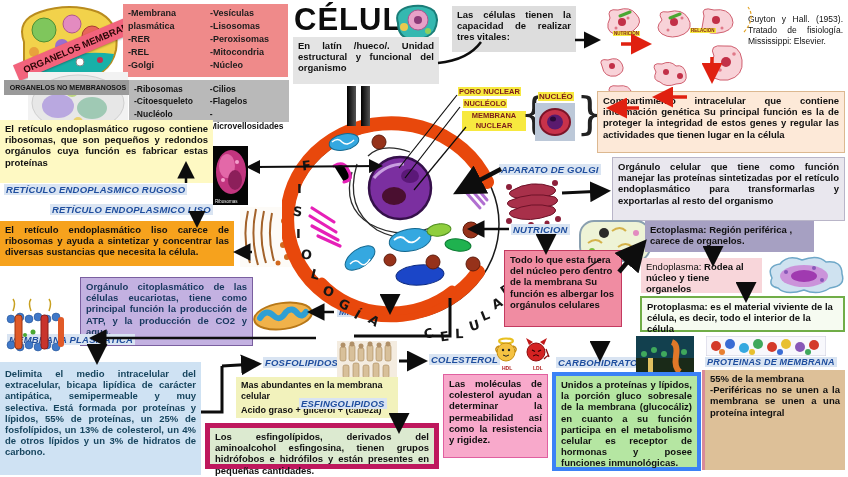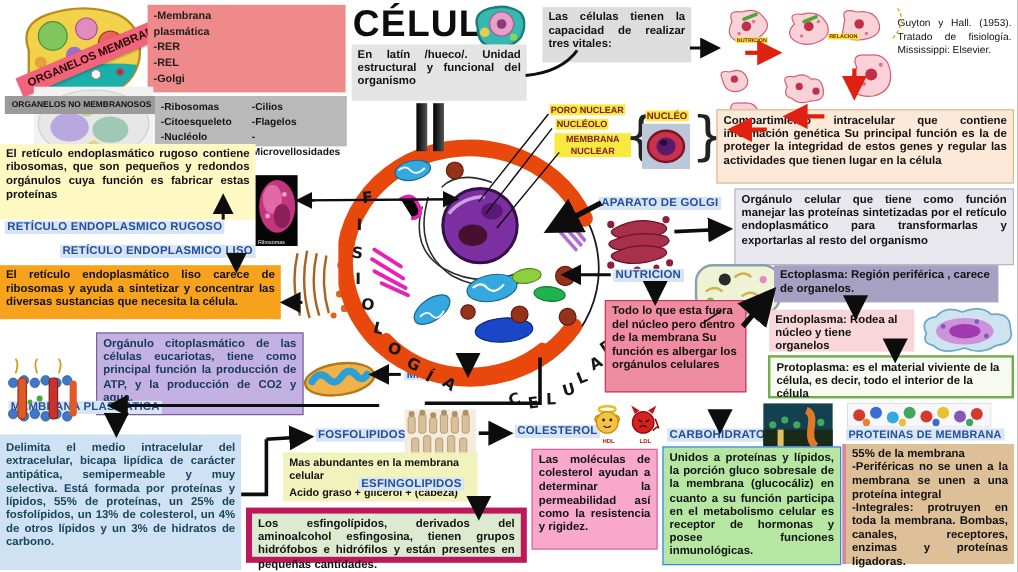--- a/index.html
+++ b/index.html
@@ -2,21 +2,21 @@
 <html><head>
 <meta charset="utf-8">
 <style>
   html,body{margin:0;padding:0;background:#888;}
   .canvas{position:relative;width:848px;height:477px;background:#ffffff;overflow:hidden;
           font-family:"Liberation Sans",sans-serif;}
   .abs{position:absolute;}
   .box{position:absolute;font-weight:bold;color:#111;text-align:justify;padding:3px 5px;
        line-height:1.18;box-sizing:border-box;}
   .bluelabel{position:absolute;font-weight:800;color:#1f4e9e;background:#d9e4f2;
-             font-size:9px;padding:0 2px;white-space:nowrap;letter-spacing:.2px;}
+             font-size:9px;padding:0 2px;white-space:nowrap;letter-spacing:.2px;font-style:italic;}
   .ylabel{position:absolute;font-weight:800;color:#7b1a1a;background:#f7e93f;
           font-size:7.5px;padding:0 1px;white-space:nowrap;}
   .cols{display:flex;gap:8px;}
   .cols .col div{line-height:1.45;}
   .letter{position:absolute;font-weight:800;font-size:13px;color:#161616;
           font-family:"DejaVu Sans",sans-serif;}
   svg{display:block;}
   #wires{position:absolute;left:0;top:0;pointer-events:none;}
   .brace{position:absolute;font-size:44px;font-weight:400;color:#222;line-height:1;
          font-family:"DejaVu Sans",sans-serif;}
@@ -40,20 +40,27 @@
   <div class="abs" style="left:10px;top:34px;transform:rotate(-23deg);background:#f2637c;color:#2a0606;
               font-weight:800;font-size:9.5px;padding:3px 8px;box-shadow:1px 1px 2px rgba(0,0,0,.3)">ORGANELOS MEMBRANOSOS</div>
 
   <div class="box" style="left:123px;top:4px;width:165px;height:73px;background:#ef8a8a;font-size:9px;color:#1d1d1d;text-align:left">
     <div class="cols">
       <div class="col" style="width:74px">
         <div>-Membrana plasmática</div>
         <div>-RER</div>
         <div>-REL</div>
         <div>-Golgi</div>
+      </div>
+      <div class="col">
+        <div>-Vesículas</div>
+        <div>-Lisosomas</div>
+        <div>-Peroxisomas</div>
+        <div>-Mitocondria</div>
+        <div>-Núcleo</div>
       </div>
     </div>
   </div>
 
   <svg class="abs" style="left:28px;top:72px" width="100" height="62" viewBox="0 0 100 62">
     <rect x="0" y="0" width="100" height="62" fill="#f2f2f2"></rect>
     <ellipse cx="50" cy="31" rx="46" ry="28" fill="#e7e7e7" stroke="#cfcfcf"></ellipse>
     <ellipse cx="30" cy="34" rx="16" ry="12" fill="#b9a8e0"></ellipse>
     <ellipse cx="64" cy="36" rx="15" ry="11" fill="#9fc9b4"></ellipse>
     <circle cx="44" cy="18" r="7" fill="#bcd57f"></circle>
@@ -300,25 +307,25 @@
   <svg class="abs" style="left:578px;top:219px" width="74" height="44" viewBox="0 0 74 44">
     <rect x="2" y="2" width="70" height="40" rx="14" fill="#eef3d6" stroke="#8aa0b0" stroke-width="2"></rect>
     <circle cx="26" cy="14" r="5" fill="#2a2a2a"></circle>
     <path d="M10 24 q8 -6 14 0 M34 12 q8 -6 14 0 M40 28 q8 -6 14 0" stroke="#d4b24a" fill="none" stroke-width="2"></path>
     <circle cx="14" cy="32" r="3" fill="#7fbf3f"></circle>
       <circle cx="58" cy="14" r="3" fill="#e38bc0"></circle>
     <circle cx="62" cy="32" r="3" fill="#35a8e0"></circle>
   </svg>
   <div class="box" style="left:504px;top:250px;width:118px;height:77px;background:#f08ca2;border:1px solid #c43a60;font-size:9.5px;text-align:left">Todo lo que esta fuera del núcleo pero dentro de la membrana Su función es albergar los orgánulos celulares</div>
 
-  <div class="box" style="left:645px;top:221px;width:187px;height:31px;background:#a6a0c2;font-size:9.5px;text-align:left">
+  <div class="box" style="left:645px;top:221px;width:169px;height:31px;background:#a6a0c2;font-size:9.5px;text-align:left">
     <span style="font-weight:800">Ectoplasma:</span><span> Región periférica , carece de organelos.</span>
   </div>
   <div class="box" style="left:641px;top:258px;width:121px;height:35px;background:#f8d6da;font-size:9.5px;text-align:left">
-    <span style="font-weight:700">Endoplasma:</span><span> Rodea al núcleo y tiene organelos</span>
+    <span style="font-weight:400">Endoplasma:</span><span> Rodea al núcleo y tiene organelos</span>
   </div>
   <svg class="abs" style="left:764px;top:252px" width="82" height="46" viewBox="0 0 82 46">
     <path d="M8 26 Q2 14 16 12 Q24 2 38 8 Q54 2 62 10 Q78 8 78 22 Q82 34 66 36 Q54 44 40 38 Q22 44 14 36 Q4 34 8 26 Z" fill="#cfe2f0" stroke="#6fa8c8" stroke-width="1.5"></path>
     <ellipse cx="40" cy="24" rx="24" ry="11" fill="#c97fd4" opacity=".8"></ellipse>
     <ellipse cx="40" cy="24" rx="13" ry="6" fill="#a03ab0"></ellipse>
     <g fill="#8858b8">
         <circle cx="22" cy="20" r="2"></circle>
         <circle cx="58" cy="28" r="2"></circle>
         <circle cx="50" cy="16" r="2"></circle>
       </g>
@@ -389,21 +396,21 @@
     <rect x="0" y="22" width="58" height="18" fill="#1a2a18"></rect>
     <g fill="#3fa85c">
         <circle cx="8" cy="18" r="3"></circle>
         <circle cx="18" cy="14" r="3"></circle>
         <circle cx="28" cy="18" r="3"></circle>
         <circle cx="48" cy="16" r="3"></circle>
       </g>
     <path d="M36 6 q6 2 4 14 q-2 12 4 16" stroke="#e07828" stroke-width="6" fill="none"></path>
     <rect x="12" y="22" width="5" height="14" fill="#e0c060"></rect>
   </svg>
-  <div class="box" style="left:552px;top:372px;width:149px;height:99px;background:#b5e6a2;border:1px solid #3b82f6;font-size:9.5px">Unidos a proteínas y lípidos, la porción gluco sobresale de la membrana (glucocáliz) en cuanto a su función participa en el metabolismo celular es receptor de hormonas y posee funciones inmunológicas.</div>
+  <div class="box" style="left:552px;top:372px;width:149px;height:99px;background:#b5e6a2;border:4px solid #3b82f6;font-size:9.5px">Unidos a proteínas y lípidos, la porción gluco sobresale de la membrana (glucocáliz) en cuanto a su función participa en el metabolismo celular es receptor de hormonas y posee funciones inmunológicas.</div>
 
   <svg class="abs" style="left:706px;top:336px" width="120" height="20" viewBox="0 0 120 20">
     <rect width="120" height="20" fill="#f8f8fc" stroke="#ccd"></rect>
     <g>
       <circle cx="10" cy="10" r="5" fill="#d43a2a"></circle>
         <circle cx="24" cy="8" r="5" fill="#3a6cd4"></circle>
       <circle cx="38" cy="12" r="5" fill="#35a8e0"></circle>
         <circle cx="52" cy="8" r="5" fill="#3fa85c"></circle>
       <circle cx="66" cy="11" r="5" fill="#d43a2a"></circle>
         <circle cx="80" cy="8" r="5" fill="#e8c030"></circle>
@@ -412,21 +419,20 @@
       <circle cx="16" cy="16" r="3" fill="#e88030"></circle>
         <circle cx="46" cy="16" r="3" fill="#e8c030"></circle>
       <circle cx="74" cy="16" r="3" fill="#3a6cd4"></circle>
         <circle cx="102" cy="16" r="3" fill="#3fa85c"></circle>
     </g>
   </svg>
   <div class="bluelabel" style="left:705px;top:357px;font-size:9px">PROTEINAS DE MEMBRANA</div>
   <div class="box" style="left:702px;top:370px;width:143px;height:100px;background:#ddc098;border-left:3px solid #d88a9a;font-size:9.5px;text-align:left">
     <div>55% de la membrana</div>
     <div style="text-align:justify">-Periféricas no se unen a la membrana se unen a una proteína integral</div>
-    <div style="text-align:justify">-Integrales: protruyen en toda la membrana. Bombas, canales, receptores, enzimas y proteínas ligadoras.</div>
   </div>
 
   <svg id="wires" width="848" height="477" viewBox="0 0 848 477">
     <defs>
       <marker id="ah" markerWidth="7" markerHeight="7" refX="5" refY="3.5" orient="auto">
         <path d="M0 0 L7 3.5 L0 7 Z" fill="#0d0d0d"></path>
       </marker>
       <marker id="ahr" markerWidth="6" markerHeight="6" refX="4" refY="3" orient="auto">
         <path d="M0 0 L6 3 L0 6 Z" fill="#e02010"></path>
       </marker>

